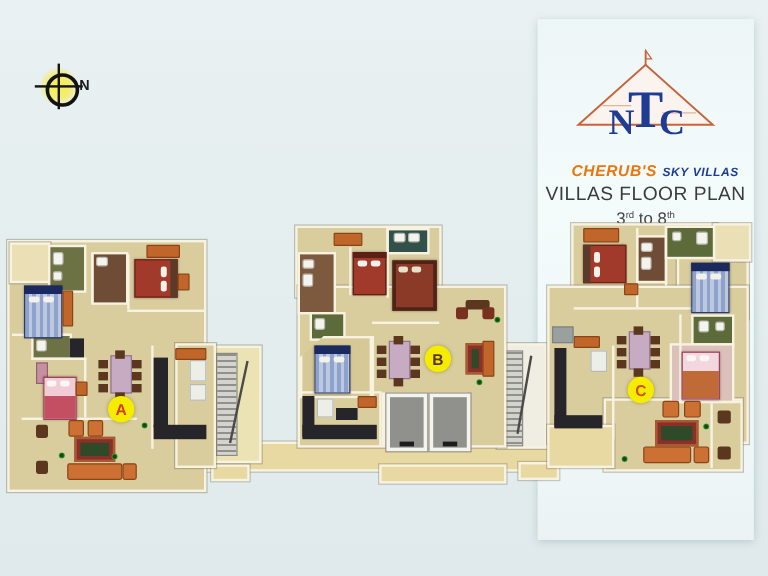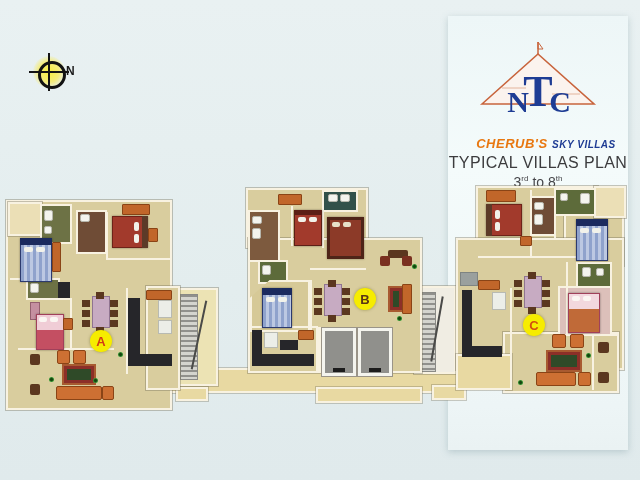--- a/index.html
+++ b/index.html
@@ -96,21 +96,21 @@
     <line x1="34" y1="50" x2="58" y2="50" stroke="#e3b49c" stroke-width="1"></line>
     <line x1="84" y1="56" x2="112" y2="56" stroke="#e3b49c" stroke-width="1"></line>
     <text x="50" y="74" text-anchor="middle" font-family="Liberation Serif,serif" font-size="30" font-weight="bold" fill="#1e3c94">N</text>
     <text x="70" y="68" text-anchor="middle" font-family="Liberation Serif,serif" font-size="44" font-weight="bold" fill="#1e3c94">T</text>
     <text x="92" y="74" text-anchor="middle" font-family="Liberation Serif,serif" font-size="30" font-weight="bold" fill="#1e3c94">C</text>
   </svg>
   <div class="abs brand">
     <span class="cherubs">CHERUB'S</span>
     <span class="skyvillas">SKY VILLAS</span>
   </div>
-  <div class="abs plan-title">TYPICAL VILLAS PLAN</div>
+  <div class="abs plan-title">VILLAS FLOOR PLAN</div>
   <div class="abs plan-range">
     <span>3</span><sup>rd</sup>
     <span>to</span>
     <span>8</span><sup>th</sup>
   </div>
 </div>
 
 <div>
   <div class="abs compass-glow"></div>
   <div class="abs compass-h"></div>

